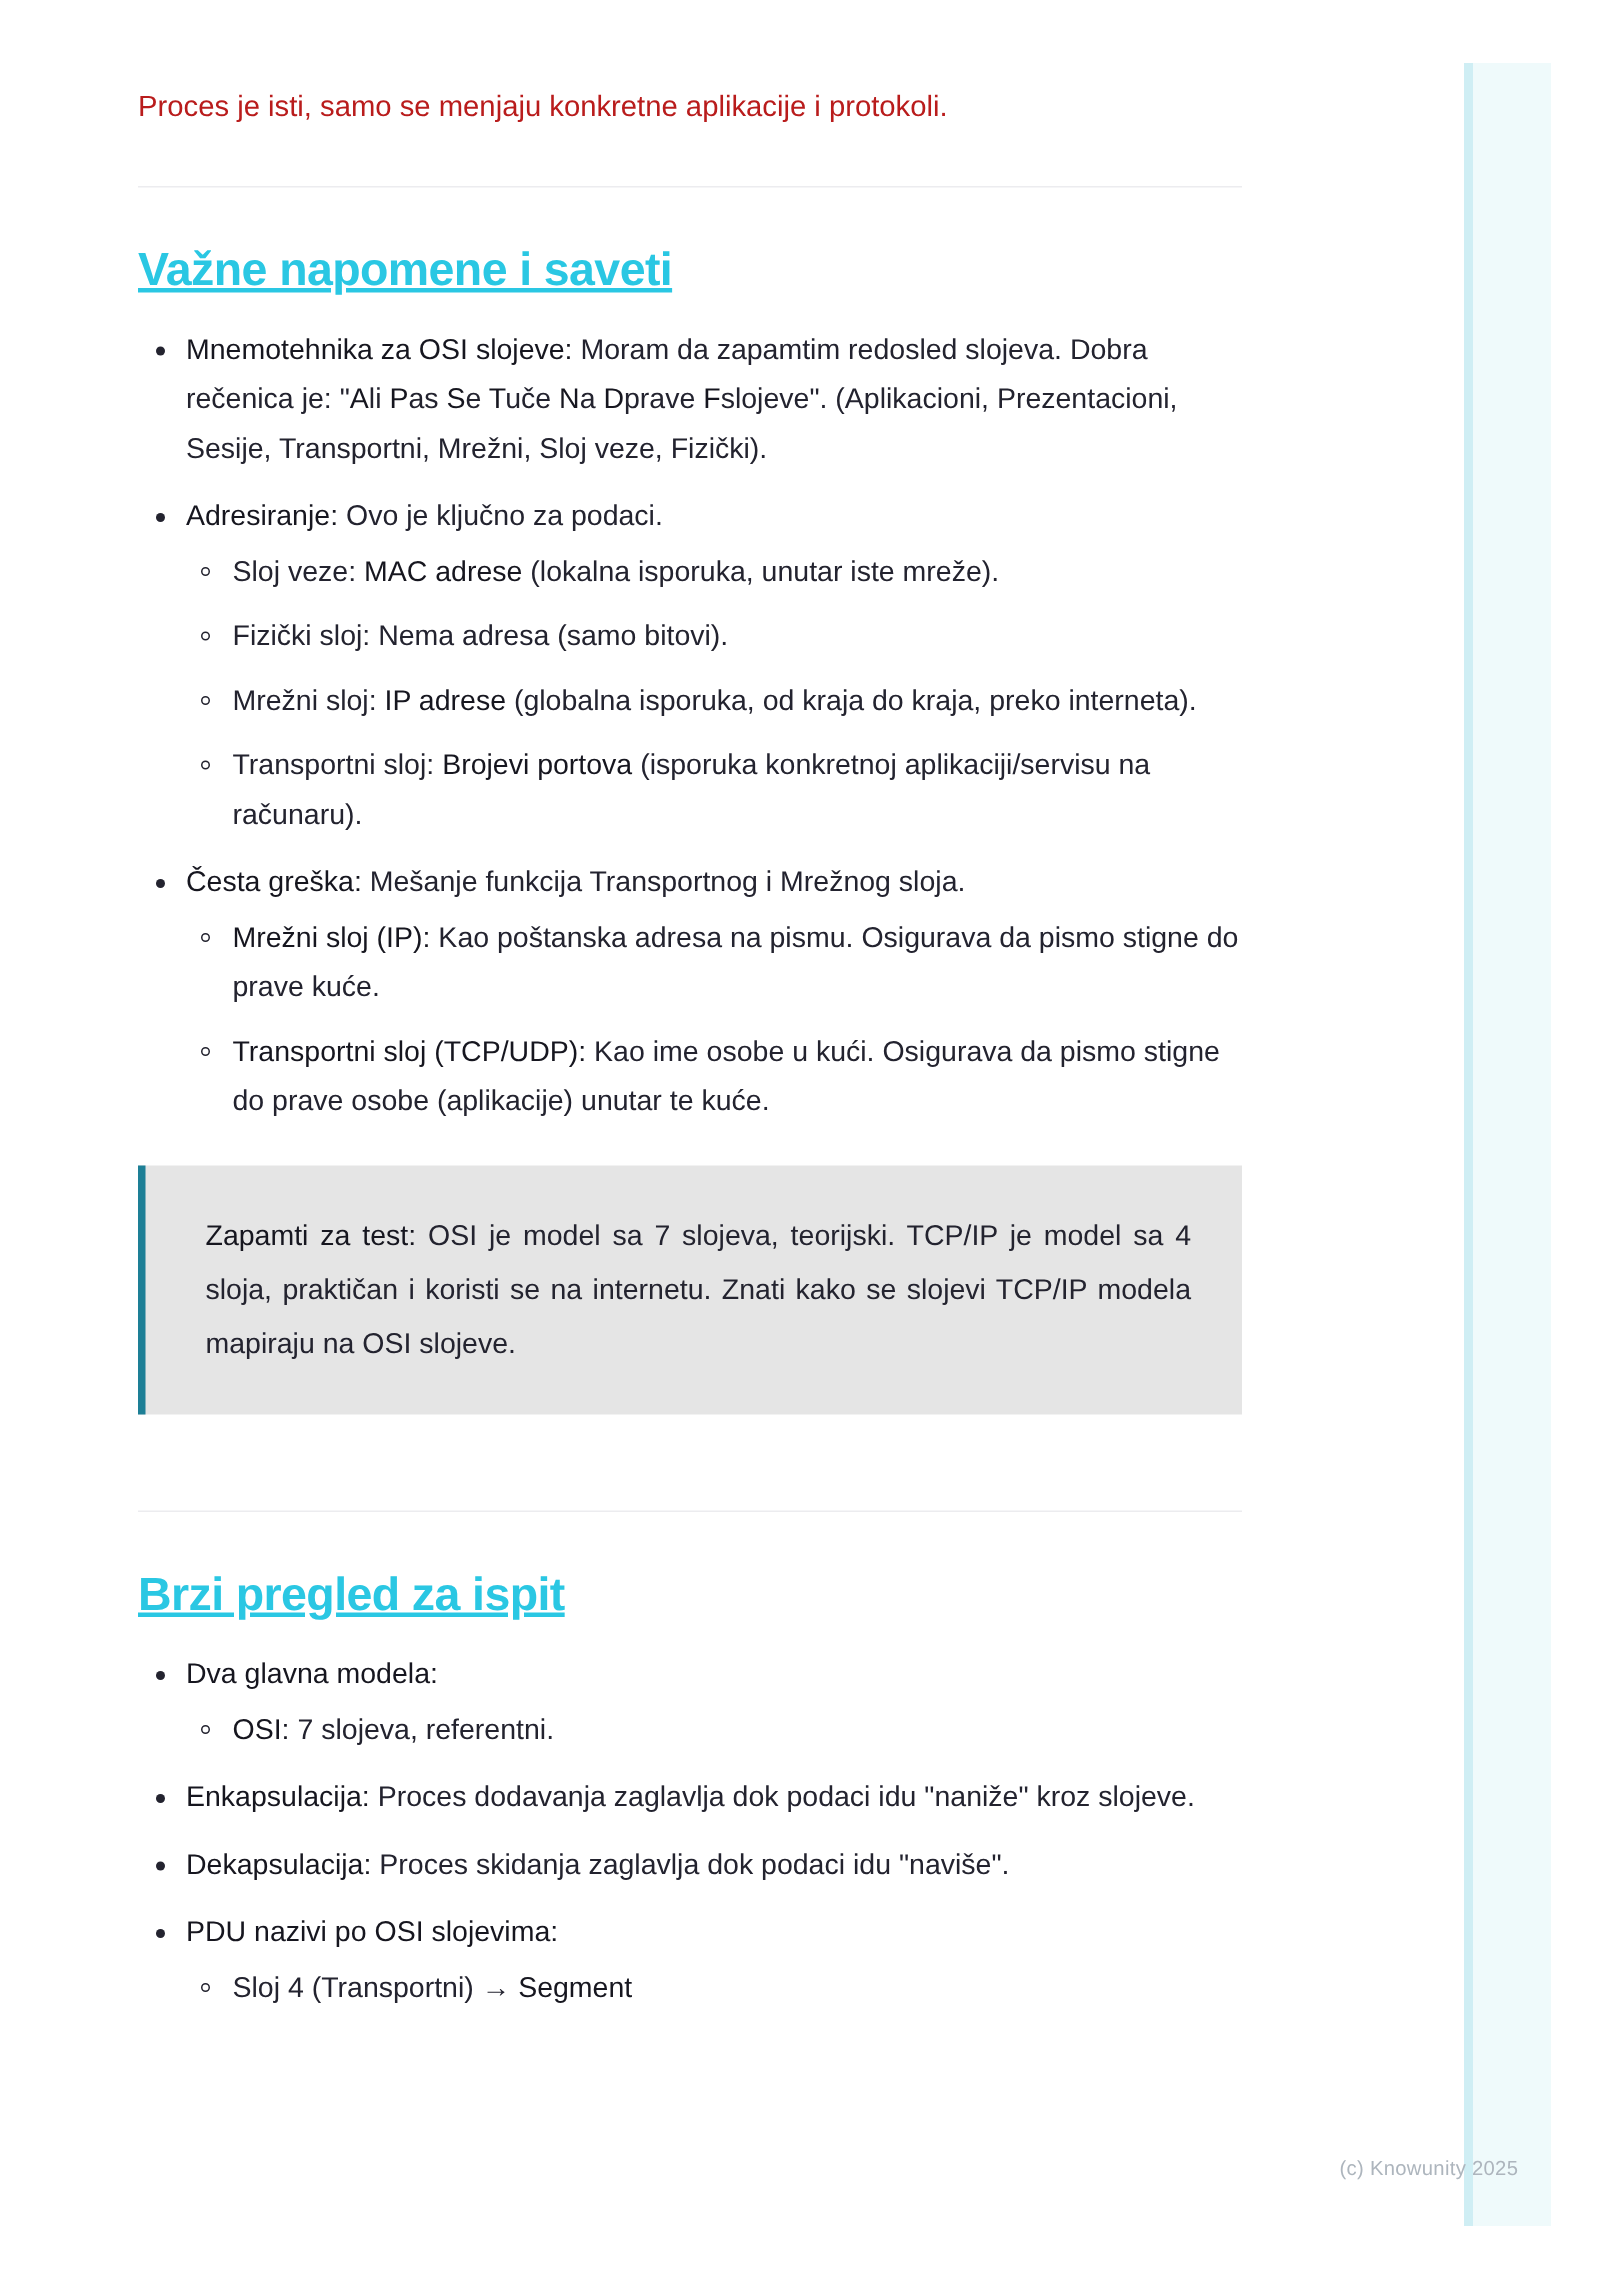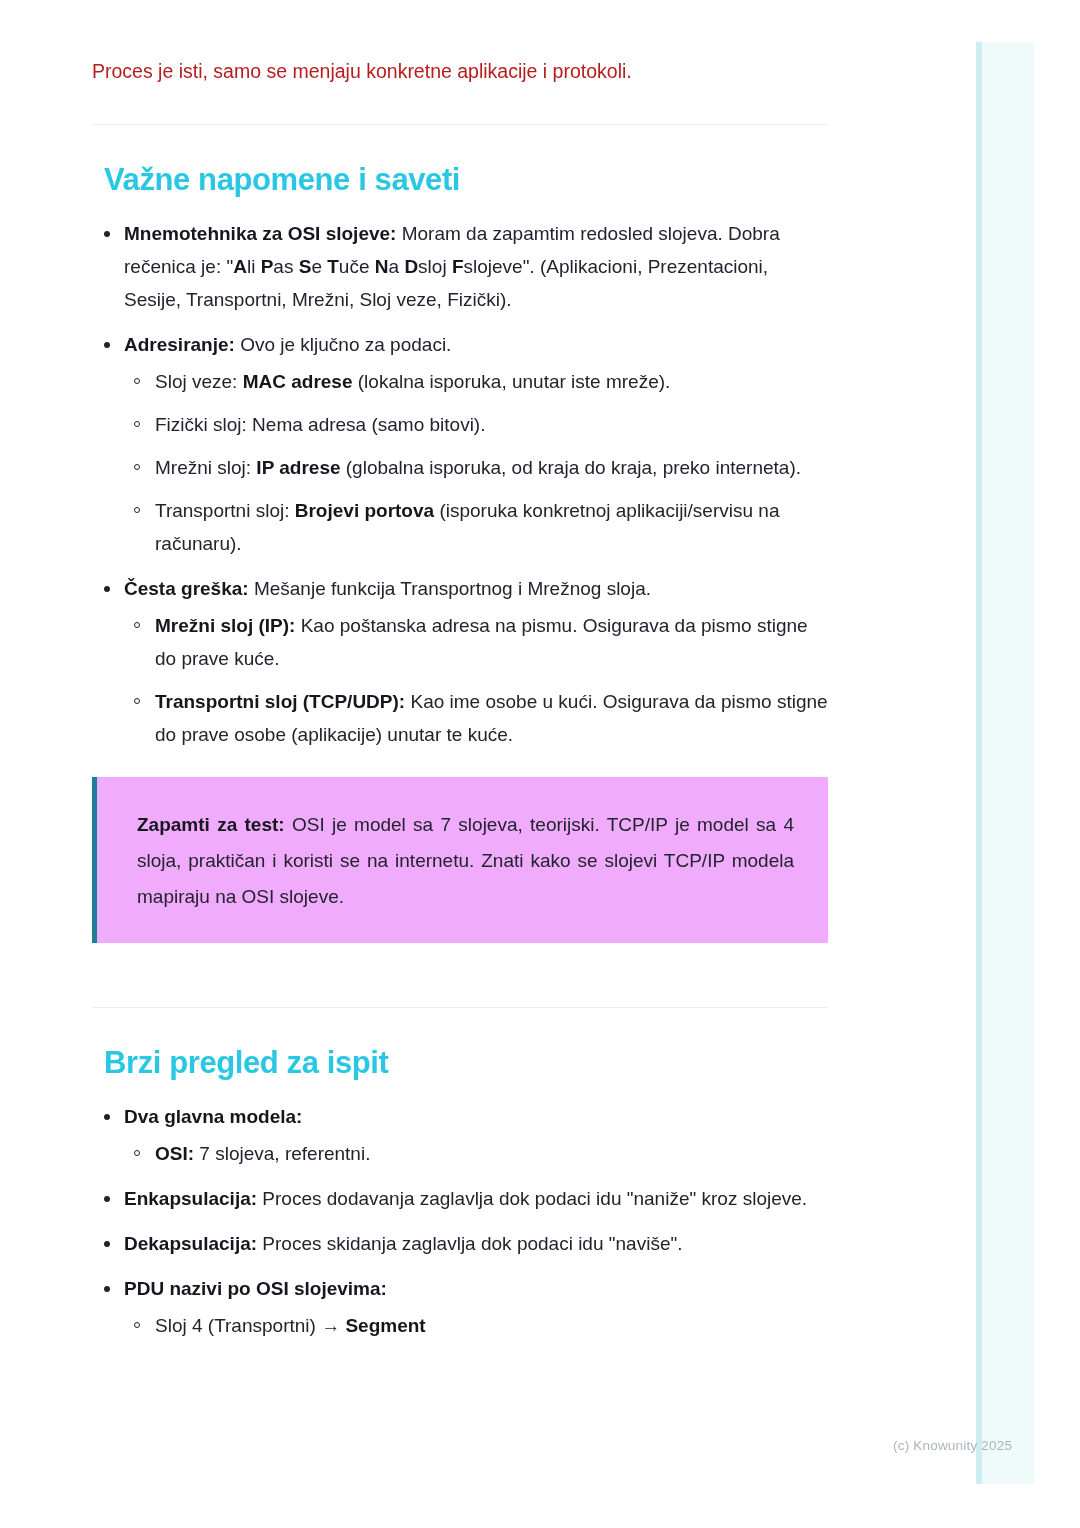--- a/index.html
+++ b/index.html
@@ -67,21 +67,22 @@
     margin: 38px 0 0 0;
     height: 0;
   }
 
   h2.section-heading {
     font-size: 31px;
     line-height: 38px;
     font-weight: 700;
     color: #2ac7e3;
     letter-spacing: -0.4px;
-    margin: 36px 0 18px 12px;
+    margin: 36px 0 18px 0;
+    text-decoration: underline;
   }
 
   
   ul.lvl1 {
     list-style: none;
     margin: 0;
     padding: 0;
   }
   ul.lvl1 > li {
     position: relative;
@@ -120,26 +121,26 @@
     top: 13px;
     width: 6px;
     height: 6px;
     border-radius: 50%;
     border: 1.6px solid #23232f;
     box-sizing: border-box;
     background: transparent;
   }
   ul.lvl2.tight > li { margin-bottom: 2px; }
 
-  b, strong { font-weight: 700; color: #16161f; }
+  b, strong { font-weight: 400; color: #16161f; }
 
   
   .callout {
     margin-top: 26px;
-    background: #f0abfc;
+    background: #e5e5e5;
     border-left: 5px solid #1d7f96;
     padding: 30px 34px 28px 40px;
     box-sizing: border-box;
     width: 736px;
   }
   .callout p {
     margin: 0;
     font-size: 19px;
     line-height: 36px;
     text-align: justify;
@@ -161,21 +162,21 @@
   <p class="intro-line">Proces je isti, samo se menjaju konkretne aplikacije i protokoli.</p>
 
   <hr class="divider">
 
   <h2 class="section-heading">Važne napomene i saveti</h2>
 
   <ul class="lvl1">
 
     <li>
       <span class="marker-disc"></span>
-      <b>Mnemotehnika za OSI slojeve:</b><span> Moram da zapamtim redosled slojeva. Dobra rečenica je: "</span><b>A</b><span>li </span><b>P</b><span>as </span><b>S</b><span>e </span><b>T</b><span>uče </span><b>N</b><span>a </span><b>D</b><span>sloj </span><b>F</b><span>slojeve</span><span>". (Aplikacioni, Prezentacioni, Sesije, Transportni, Mrežni, Sloj veze, Fizički).</span>
+      <b>Mnemotehnika za OSI slojeve:</b><span> Moram da zapamtim redosled slojeva. Dobra rečenica je: "</span><b>A</b><span>li </span><b>P</b><span>as </span><b>S</b><span>e </span><b>T</b><span>uče </span><b>N</b><span>a </span><b>D</b><span>prave </span><b>F</b><span>slojeve</span><span>". (Aplikacioni, Prezentacioni, Sesije, Transportni, Mrežni, Sloj veze, Fizički).</span>
     </li>
 
     <li>
       <span class="marker-disc"></span>
       <b>Adresiranje:</b><span> Ovo je ključno za podaci.</span>
       <ul class="lvl2">
         <li>
           <span class="marker-circle"></span>
           <span>Sloj veze: </span><b>MAC adrese</b><span> (lokalna isporuka, unutar iste mreže).</span>
         </li>

